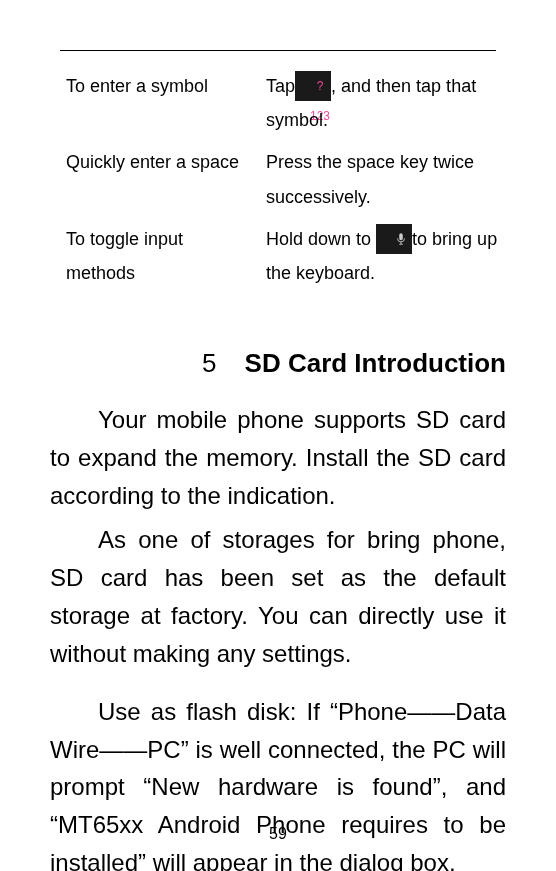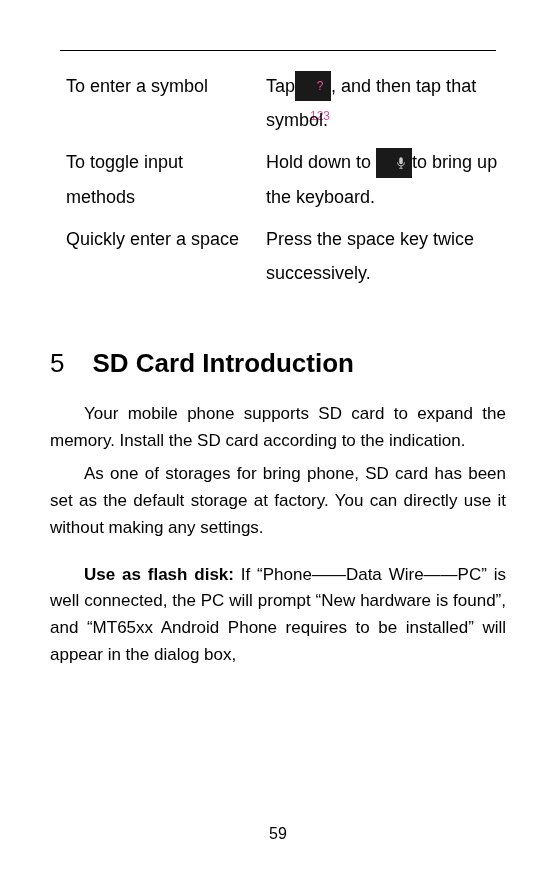--- a/index.html
+++ b/index.html
@@ -63,42 +63,42 @@
     }
     .icon-mic svg {
       width: 14px;
       height: 22px;
     }
     .sec-heading {
       margin-top: 50px;
       margin-bottom: 22px;
       font-size: 26px;
       font-weight: bold;
-      text-align: left;
+      text-align: right;
       white-space: nowrap;
     }
     .sec-num {
       font-weight: normal;
       font-size: 26px;
       margin-right: 28px;
     }
     .para {
-      font-size: 17px;
+      font-size: 24px;
       line-height: 1.58;
       text-align: justify;
       margin-bottom: 6px;
     }
     .indent {
       text-indent: 2em;
     }
     .spacer {
       height: 14px;
     }
     .bold {
-      font-weight: bold;
+      font-weight: normal;
     }
     .page-num {
       position: absolute;
       bottom: 28px;
       left: 0;
       width: 100%;
       text-align: center;
       font-size: 16px;
     }
   </style>
@@ -110,36 +110,36 @@
 <div class="table">
 
   <div class="trow">
     <div class="tcell left">To enter a symbol</div>
     <div class="tcell right">
       <span>Tap</span><span class="icon">?123</span><span>, and then tap that symbol.</span>
     </div>
   </div>
 
   <div class="trow">
+    <div class="tcell left">Quickly enter a space</div>
+    <div class="tcell right">Press the space key twice successively.</div>
+  </div>
+
+  <div class="trow">
     <div class="tcell left">To toggle input methods</div>
     <div class="tcell right">
       <span>Hold down to </span><span class="icon icon-mic">
           <svg viewBox="0 0 24 24" fill="none">
             <rect x="9" y="2" width="6" height="12" rx="3" fill="#ccc"></rect>
             <path d="M6 11a6 6 0 0 0 12 0" stroke="#ccc" stroke-width="1.5" fill="none"></path>
             <line x1="12" y1="17" x2="12" y2="21" stroke="#ccc" stroke-width="1.5"></line>
             <line x1="9" y1="21" x2="15" y2="21" stroke="#ccc" stroke-width="1.5"></line>
           </svg>
         </span><span>to bring up the keyboard.</span>
     </div>
-  </div>
-
-  <div class="trow">
-    <div class="tcell left">Quickly enter a space</div>
-    <div class="tcell right">Press the space key twice successively.</div>
   </div>
 
 </div>
 
 <h2 class="sec-heading">
   <span class="sec-num">5</span><span>SD Card Introduction</span>
 </h2>
 
 <p class="para indent">Your mobile phone supports SD card to expand the memory. Install the SD card according to the indication.</p>
 <p class="para indent">As one of storages for bring phone, SD card has been set as the default storage at factory. You can directly use it without making any settings.</p>

